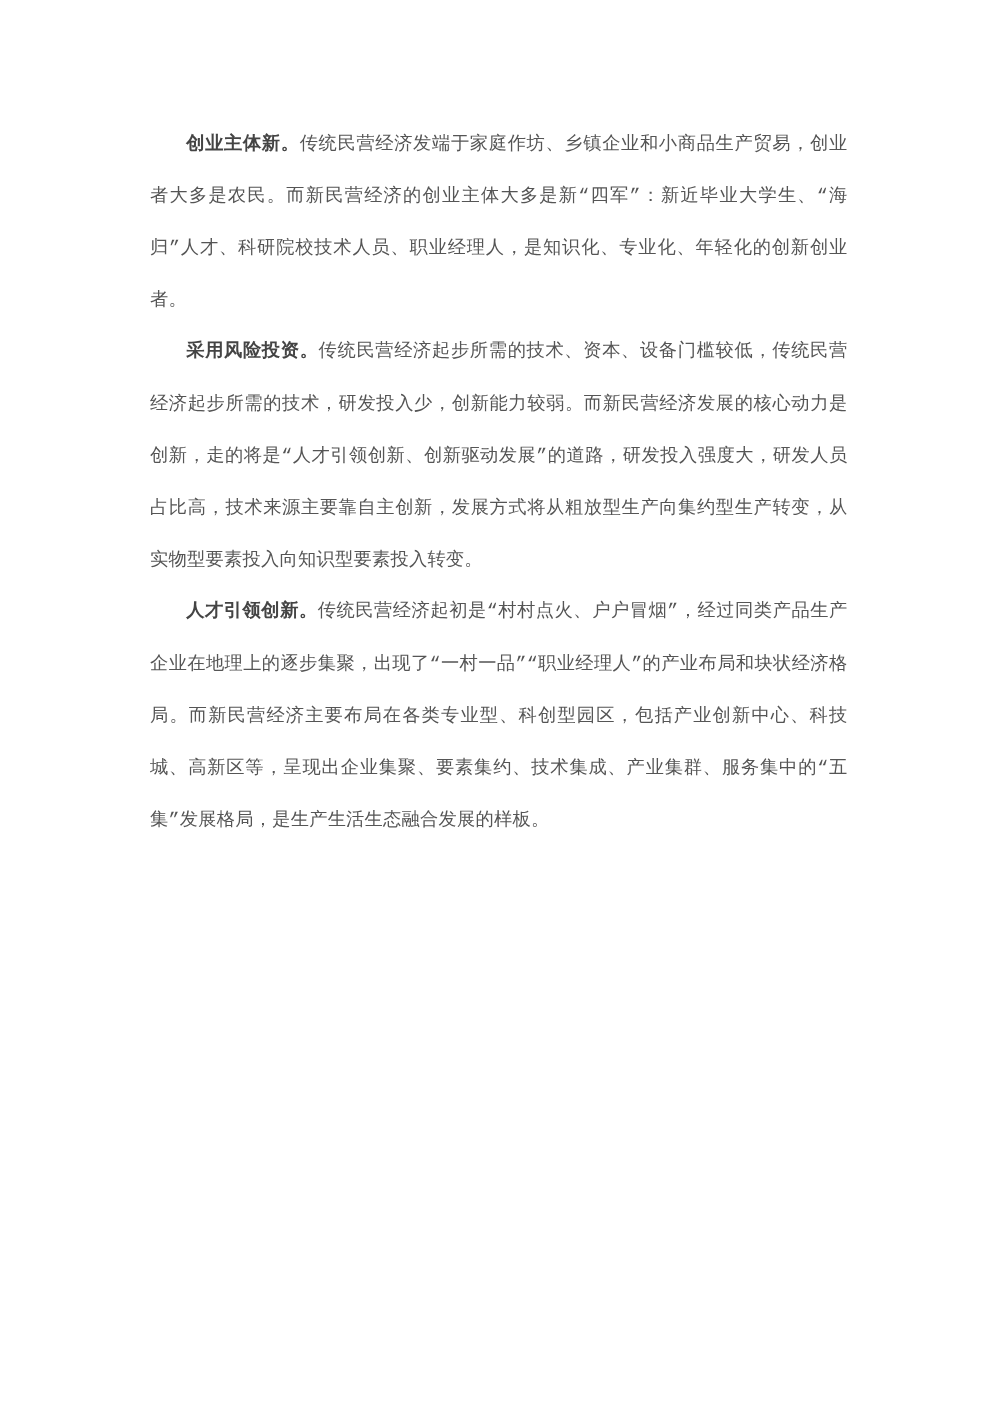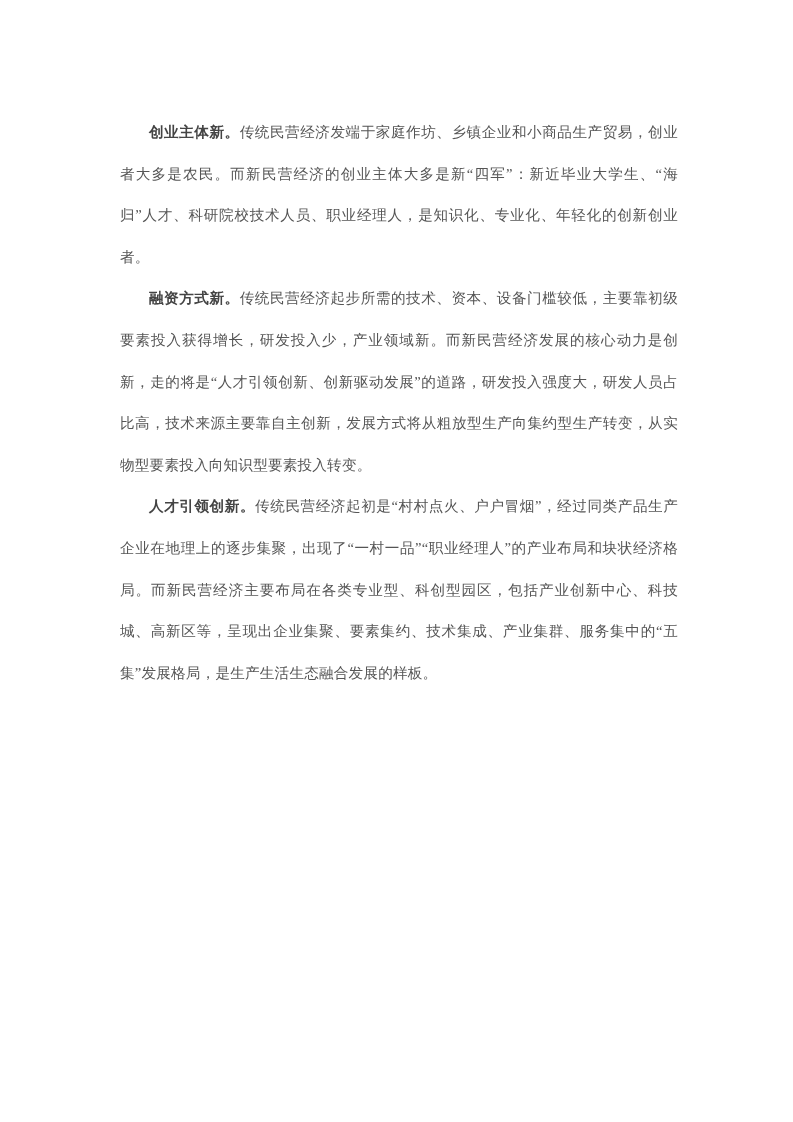--- a/index.html
+++ b/index.html
@@ -1,31 +1,31 @@
 <!DOCTYPE html>
 <html><head>
 <meta charset="utf-8">
 <style>
   html, body { margin: 0; padding: 0; background: #ffffff; }
   body { width: 793px; height: 1122px; position: relative; overflow: hidden; }
   .page {
     position: absolute;
     left: 120px;
-    top: 112px;
+    top: 96px;
     width: 558px;
-    font-family: Liberation Serif, serif;
+    font-family: Liberation Mono, monospace;
     font-size: 14.6px;
     line-height: 41.6px;
     color: #555555;
     text-align: justify;
     text-align-last: left;
   }
   .para { margin: 0; text-indent: 29px; letter-spacing: 0.2px; }
   .lead { font-weight: bold; color: #444444; }
 </style>
 </head>
 <body>
 
 <div class="page">
   <p class="para"><span class="lead">创业主体新。</span><span>传统民营经济发端于家庭作坊、乡镇企业和小商品生产贸易，创业者大多是农民。而新民营经济的创业主体大多是新“四军”：新近毕业大学生、“海归”人才、科研院校技术人员、职业经理人，是知识化、专业化、年轻化的创新创业者。</span></p>
-  <p class="para"><span class="lead">融资方式新。</span><span>传统民营经济起步所需的技术、资本、设备门槛较低，主要靠初级要素投入获得增长，研发投入少，产业领域新。而新民营经济发展的核心动力是创新，走的将是“人才引领创新、创新驱动发展”的道路，研发投入强度大，研发人员占比高，技术来源主要靠自主创新，发展方式将从粗放型生产向集约型生产转变，从实物型要素投入向知识型要素投入转变。</span></p>
+  <p class="para"><span class="lead">采用风险投资。</span><span>传统民营经济起步所需的技术、资本、设备门槛较低，传统民营经济起步所需的技术，研发投入少，创新能力较弱。而新民营经济发展的核心动力是创新，走的将是“人才引领创新、创新驱动发展”的道路，研发投入强度大，研发人员占比高，技术来源主要靠自主创新，发展方式将从粗放型生产向集约型生产转变，从实物型要素投入向知识型要素投入转变。</span></p>
   <p class="para"><span class="lead">人才引领创新。</span><span>传统民营经济起初是“村村点火、户户冒烟”，经过同类产品生产企业在地理上的逐步集聚，出现了“一村一品”“职业经理人”的产业布局和块状经济格局。而新民营经济主要布局在各类专业型、科创型园区，包括产业创新中心、科技城、高新区等，呈现出企业集聚、要素集约、技术集成、产业集群、服务集中的“五集”发展格局，是生产生活生态融合发展的样板。</span></p>
 </div>
 
 </body></html>

